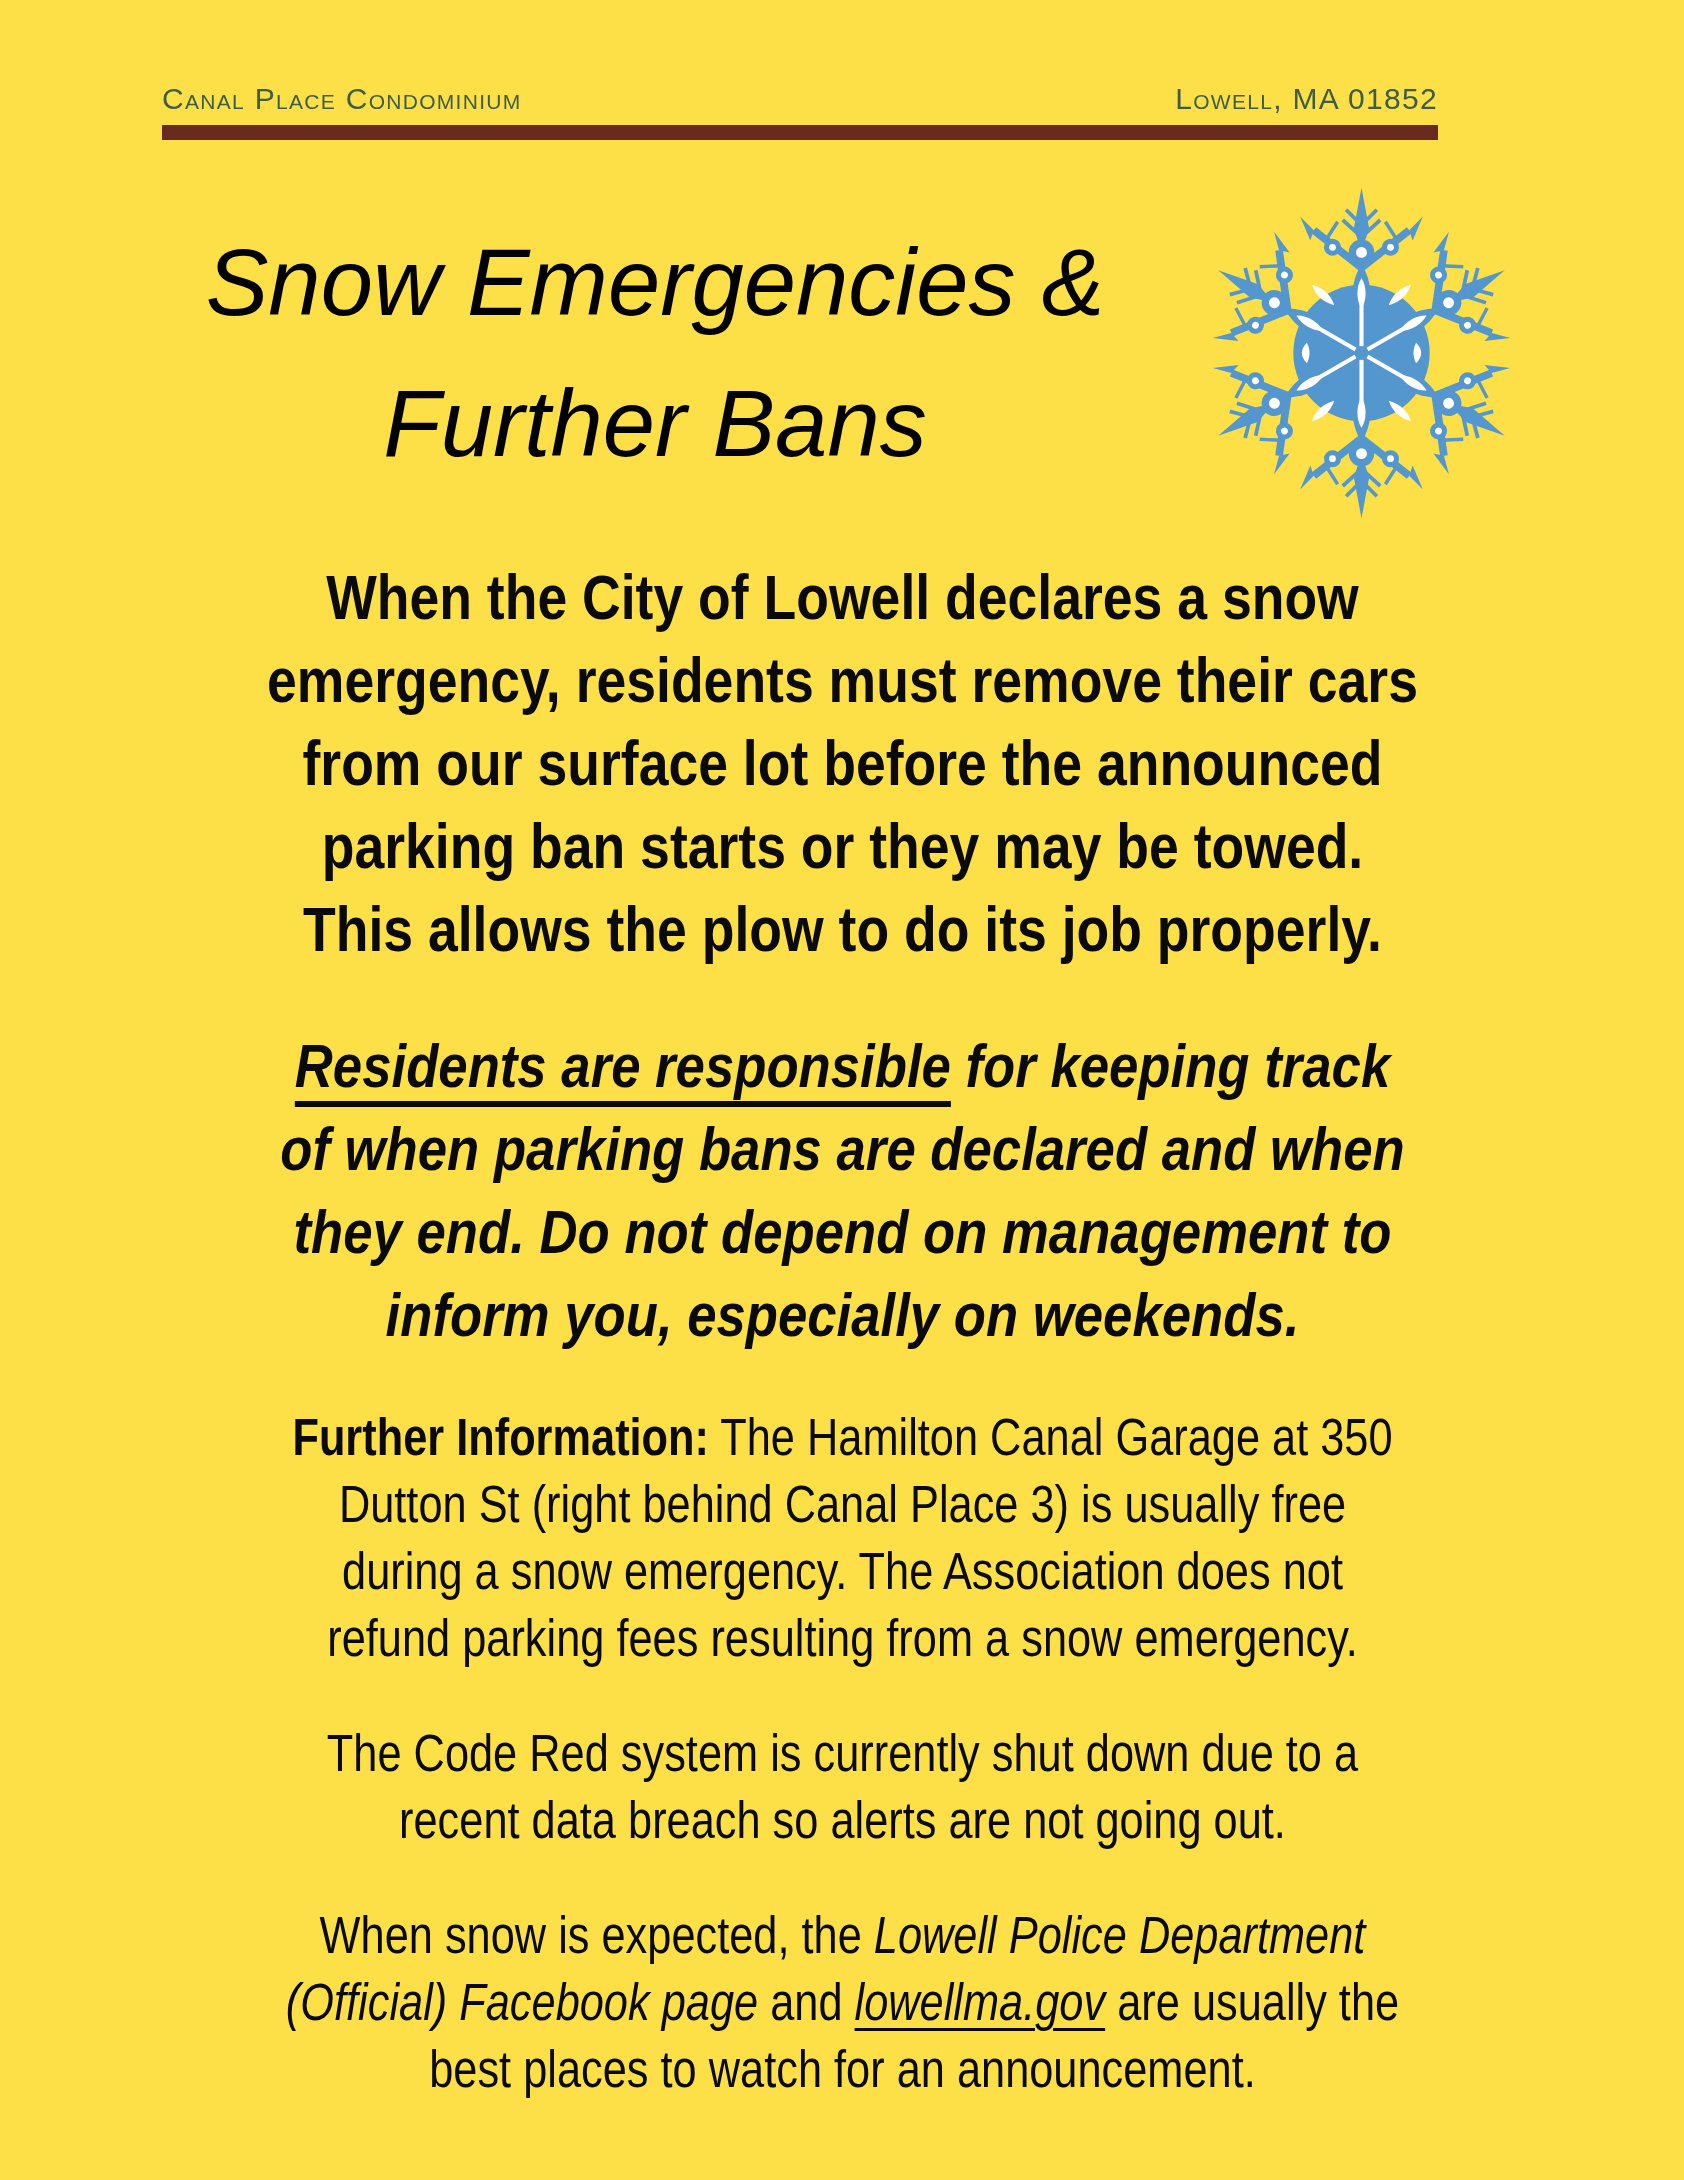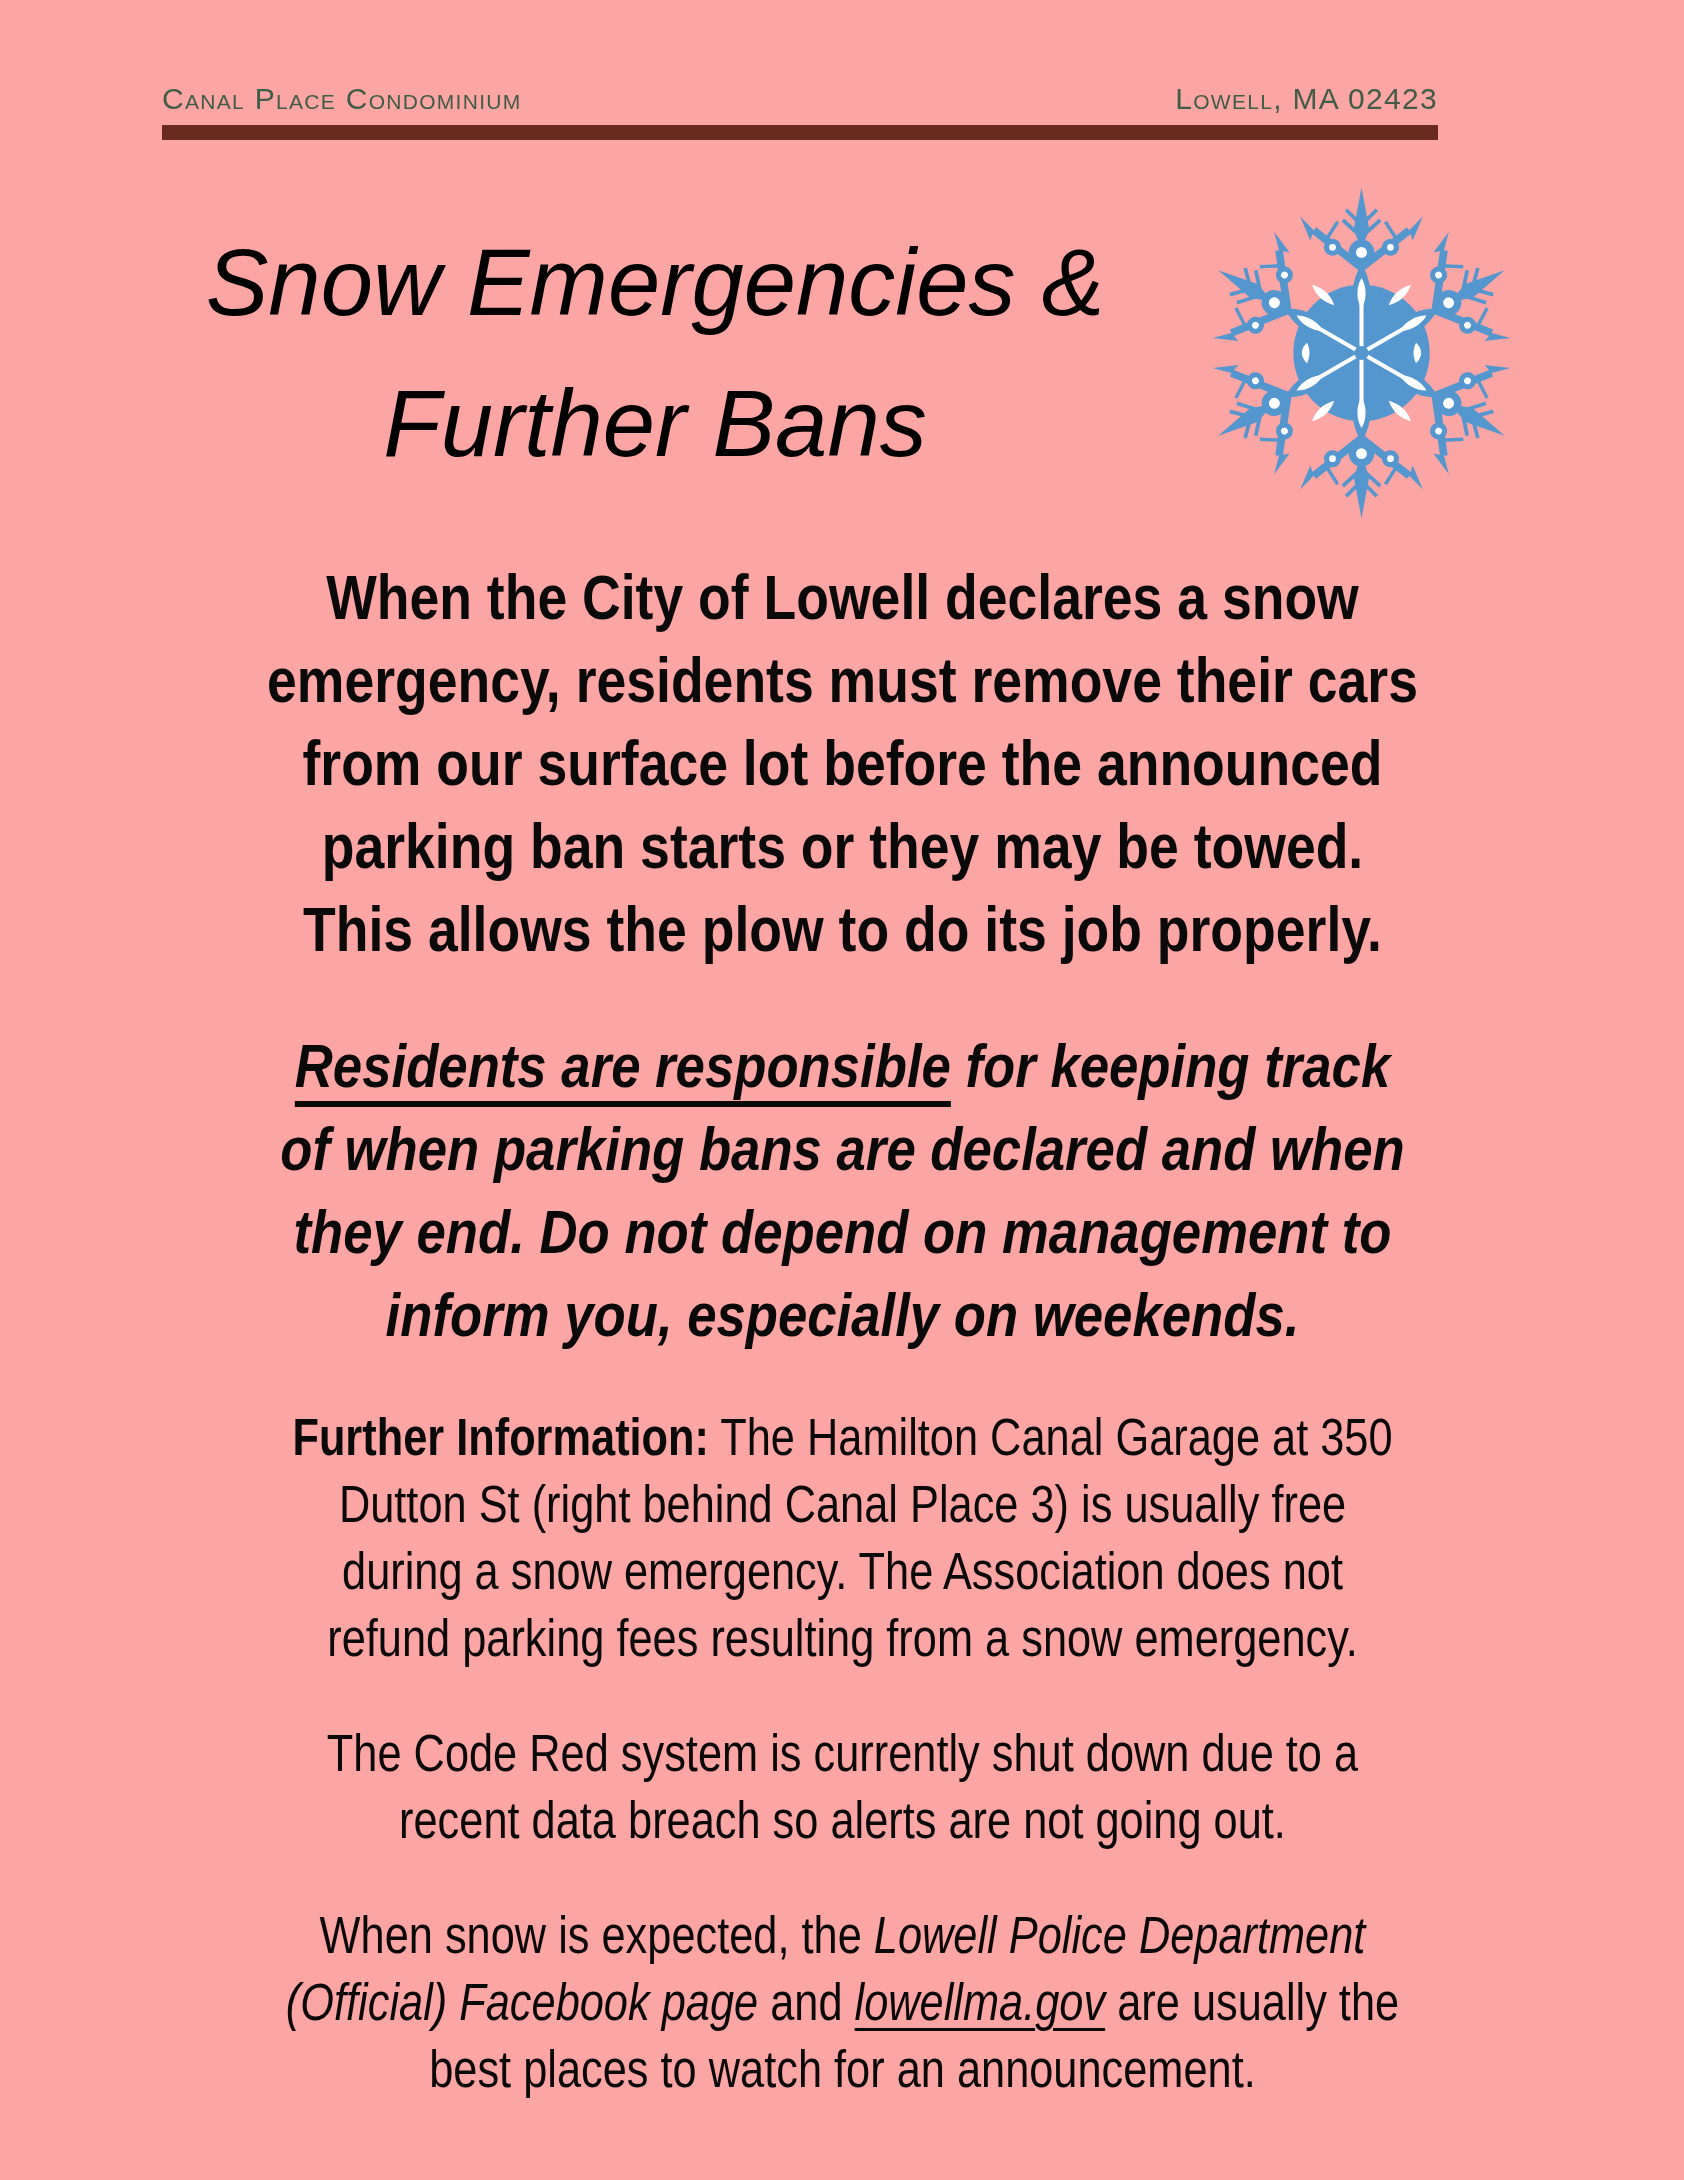--- a/index.html
+++ b/index.html
@@ -5,21 +5,21 @@
   :root{
     --header-green:#3F5C46;
     --rule-maroon:#682B1E;
     --snowflake-blue:#5496CE;
     --text-black:#0a0a0a;
   }
   html,body{margin:0;padding:0;background:#ffffff;}
   .page{
     position:relative;
     width:1685px;height:2181px;
-    background:#fca5a5;
+    background:#fde047;
     color:var(--text-black);
     font-family:"Liberation Sans",sans-serif;
     overflow:hidden;
   }
   
   .header{
     display:flex;justify-content:space-between;align-items:flex-end;
     padding:82px 247px 0 162px;
   }
   .header-text{
@@ -67,21 +67,21 @@
   .p2 .u{text-decoration:underline;text-decoration-thickness:6px;text-underline-offset:13.6px;}
   .p-md .u{text-decoration:underline;text-decoration-thickness:3.4px;text-underline-offset:7.7px;}
 </style>
 </head>
 <body>
 
 <div class="page">
 
   <div class="header">
     <span class="header-text">Canal Place Condominium</span>
-    <span class="header-text">Lowell, MA 02423</span>
+    <span class="header-text">Lowell, MA 01852</span>
   </div>
   <div class="rule"></div>
 
   <div class="title-row">
     <div class="title-block">
       <div>Snow Emergencies &amp;</div>
       <div>Further Bans</div>
     </div>
     <div class="snowflake-box">
       <svg viewBox="-100 -105 200 210" xmlns="http://www.w3.org/2000/svg" aria-hidden="true">

